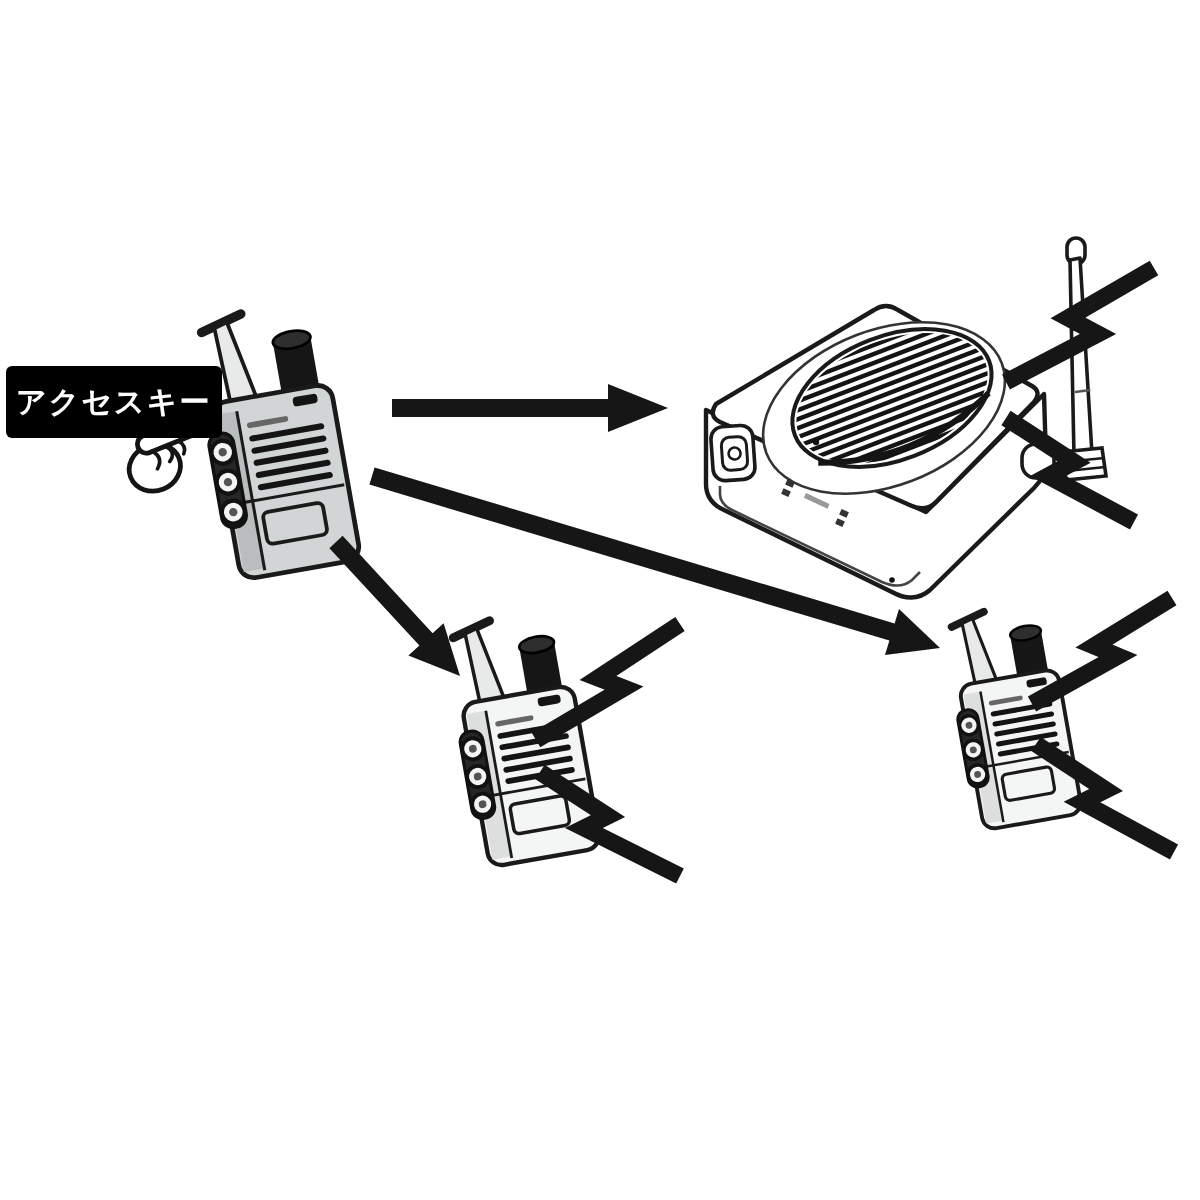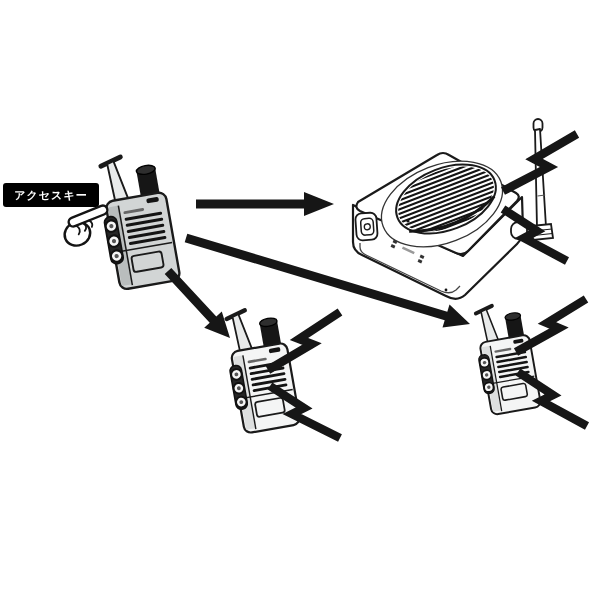--- a/index.html
+++ b/index.html
@@ -2,24 +2,24 @@
 <html><head>
 <meta charset="utf-8">
 <style>
   html,body{margin:0;padding:0;background:#ffffff;}
   .canvas{
     position:relative;width:600px;height:600px;background:#ffffff;
     overflow:hidden;font-family:"Liberation Sans","DejaVu Sans",sans-serif;
   }
   .canvas svg{position:absolute;left:0;top:0;}
   .callout{
-    position:absolute;left:3px;top:183px;height:24px;min-width:96px;
+    position:absolute;left:3px;top:183px;height:36px;min-width:96px;
     background:#000000;color:#ffffff;border-radius:3px;
     display:flex;align-items:center;justify-content:center;
-    font-size:11px;font-weight:bold;letter-spacing:1px;padding:0 5px;
+    font-size:15px;font-weight:bold;letter-spacing:1px;padding:0 5px;
     box-sizing:border-box;white-space:nowrap;
   }
 </style>
 </head>
 <body>
 
 <div class="canvas">
 
   <svg width="600" height="600" viewBox="0 0 600 600">
     <defs>

